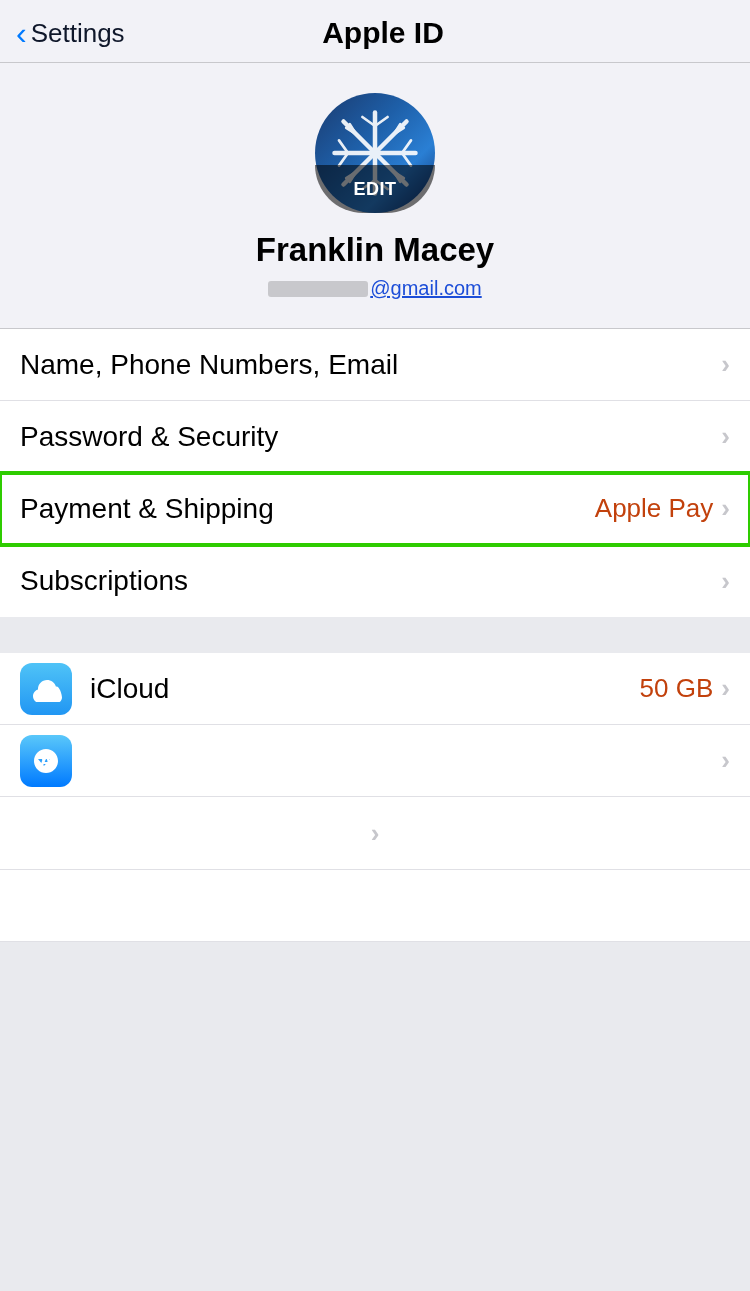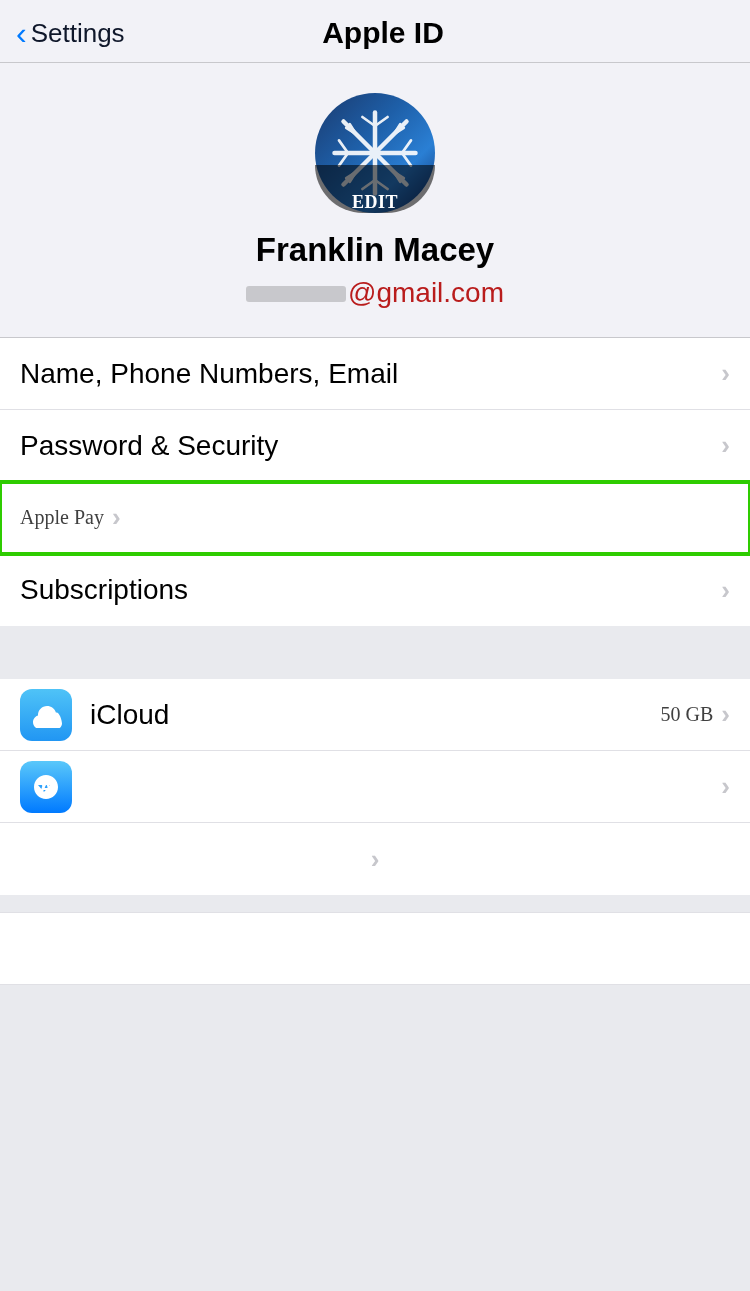--- a/index.html
+++ b/index.html
@@ -96,60 +96,60 @@
     }
 
     .avatar-edit-bar {
       position: absolute;
       bottom: 0;
       left: 0;
       right: 0;
       height: 48px;
       background-color: rgba(0,0,0,0.55);
       display: flex;
-      align-items: flex-end;
+      align-items: center;
       justify-content: center;
       border-bottom-left-radius: 60px;
       border-bottom-right-radius: 60px;
-      font-family: Liberation Serif, serif;
     }
 
     .avatar-edit-text {
       color: #fff;
       font-size: 18px;
       font-weight: 600;
       letter-spacing: 0.5px;
     }
 
     .profile-name {
       font-size: 33px;
       font-weight: 700;
       color: #000;
       margin-bottom: 8px;
     }
 
     .profile-email {
-      font-size: 28px;
-      color: #b91c1c;
+      font-size: 20px;
+      color: #1d4ed8;
+      text-decoration: underline;
     }
 
     .email-redacted {
       display: inline-block;
       width: 100px;
       height: 16px;
       background: #c8c8cc;
       border-radius: 3px;
       margin-right: 2px;
       vertical-align: middle;
       margin-bottom: 2px;
     }
 
     .settings-group {
       background-color: #fff;
-      margin-bottom: 17px;
+      margin-bottom: 0;
     }
 
     .settings-row {
       display: flex;
       align-items: center;
       justify-content: space-between;
       padding: 0 20px;
       min-height: 72px;
       background-color: #fff;
       border-bottom: 1px solid #e0e0e5;
@@ -190,23 +190,22 @@
       color: #000;
     }
 
     .settings-row-right {
       display: flex;
       align-items: center;
       gap: 8px;
     }
 
     .row-value {
-      font-size: 20px;
-      color: #404040;
-      font-family: Liberation Serif, serif;
+      font-size: 26px;
+      color: #c2410c;
     }
 
     .chevron-right {
       color: #c7c7cc;
       font-size: 26px;
       font-weight: 600;
     }
 
     
     .section-spacer {
@@ -321,20 +320,23 @@
   <div class="settings-row">
     <div class="settings-row-left">
       <span class="row-label">Password &amp; Security</span>
     </div>
     <div class="settings-row-right">
       <span class="chevron-right">›</span>
     </div>
   </div>
 
   <div class="settings-row settings-row-highlighted">
+    <div class="settings-row-left">
+      <span class="row-label">Payment &amp; Shipping</span>
+    </div>
     <div class="settings-row-right">
       <span class="row-value">Apple Pay</span>
       <span class="chevron-right">›</span>
     </div>
   </div>
 
   <div class="settings-row" style="border-bottom:none;">
     <div class="settings-row-left">
       <span class="row-label">Subscriptions</span>
     </div>

